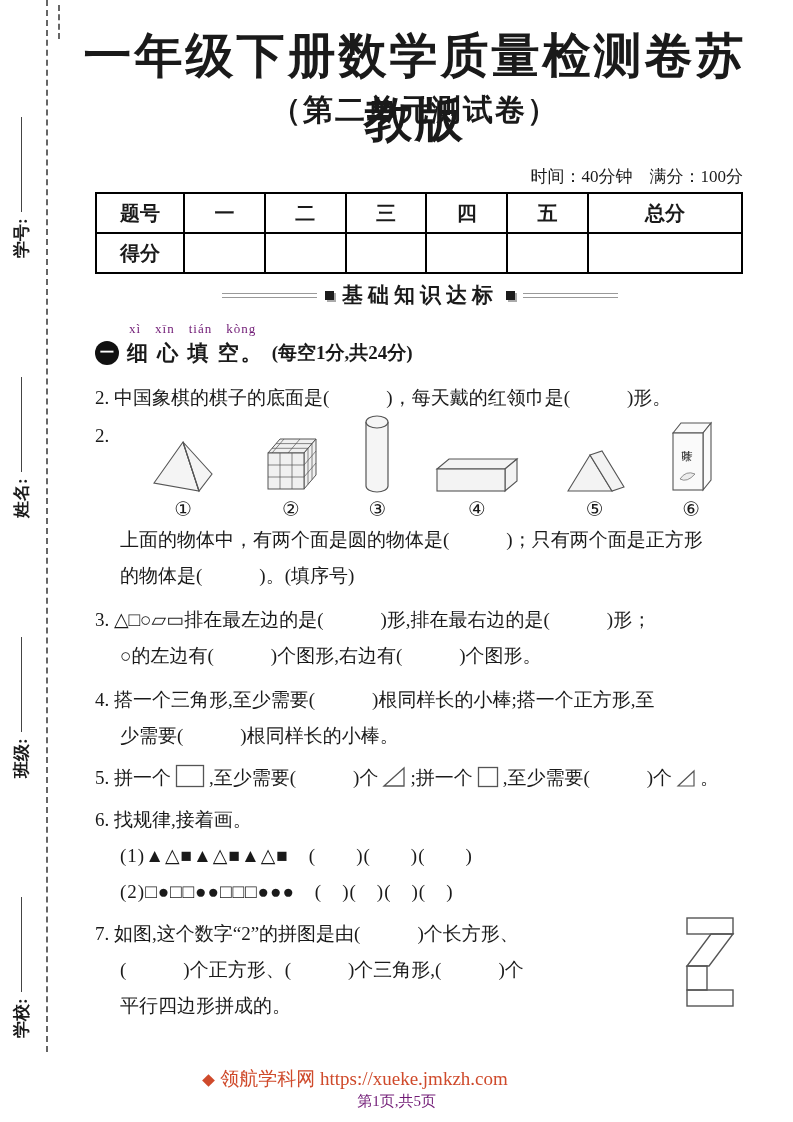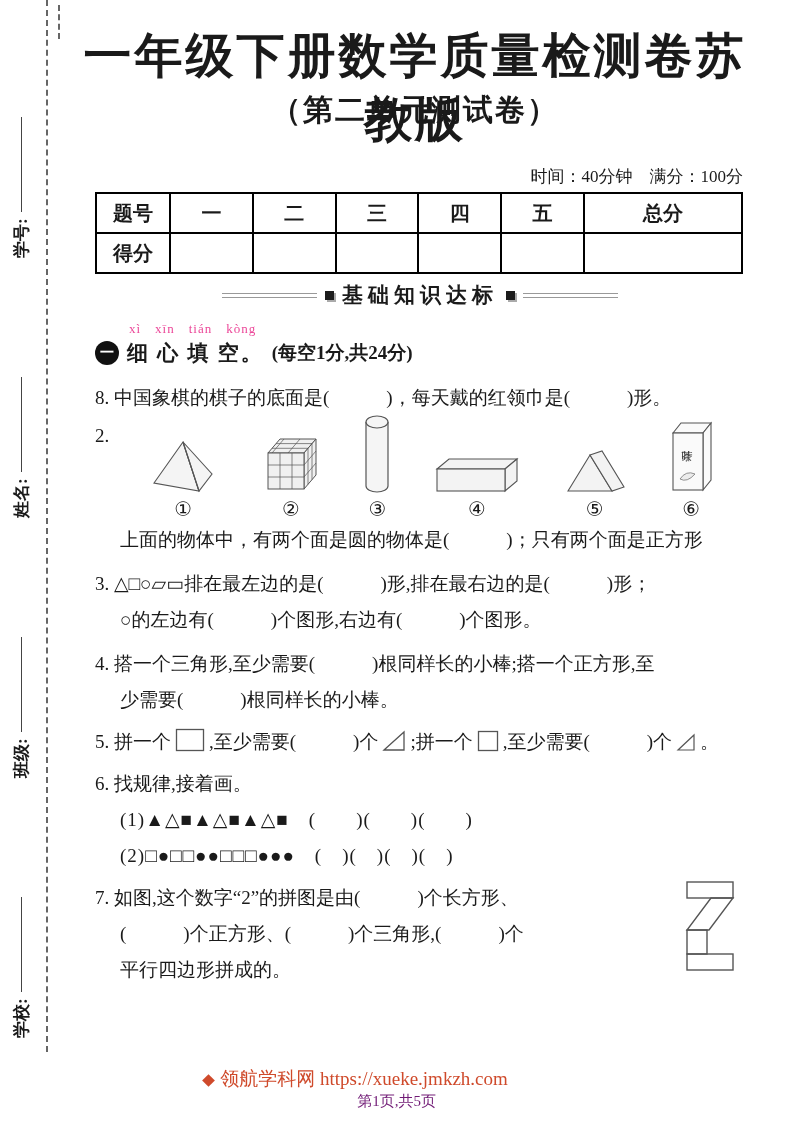--- a/index.html
+++ b/index.html
@@ -18,32 +18,32 @@
   .title { position:absolute; top:24px; left:80px; width:670px; text-align:center;
            font-size:48px; font-weight:bold; letter-spacing:3px; }
   .subtitle { position:absolute; top:90px; left:80px; width:670px; text-align:center;
               font-size:30px; font-weight:bold; letter-spacing:2px; }
   .meta { position:absolute; top:165px; left:90px; width:653px; text-align:right; font-size:17px; }
 
   
   .score-table { position:absolute; top:192px; left:95px; width:648px; border-collapse:collapse; }
   .score-table td { border:2px solid #000; height:40px; text-align:center;
                     font-size:20px; font-weight:bold; }
-  .score-table td.c0 { width:74px;font-family:Liberation Serif, serif; }
+  .score-table td.c0 { width:88px;font-family:Liberation Serif, serif; }
 
   
   .banner { position:absolute; top:281px; left:90px; width:660px; display:flex;
             align-items:center; justify-content:center; gap:8px; }
   .deco-line { width:95px; height:5px; border-top:1px solid #999; border-bottom:1px solid #999; }
   .deco-sq { width:9px; height:9px; background:#1c1c1c; box-shadow:2px 2px 0 0 #aaa; }
   .banner-text { font-size:21px; font-weight:bold; letter-spacing:5px; }
 
   
   .sec1 { position:absolute; top:320px; left:95px; }
-  .sec1-pinyin { margin-left:34px; font-size:13px; color:#ec4899; letter-spacing:1px; }
+  .sec1-pinyin { margin-left:34px; font-size:13px; color:#701a75; letter-spacing:1px; }
   .sec1-row { display:flex; align-items:center; gap:8px; margin-top:1px; }
   .badge { width:24px; height:24px; background:#111; color:#fff; border-radius:50%;
            display:flex; align-items:center; justify-content:center; font-size:14px; font-weight:bold; }
   .sec1-title { font-size:21px; font-weight:bold; letter-spacing:2px; }
   .sec1-points { font-size:19px; font-weight:bold; }
 
   
   .content { position:absolute; top:380px; left:95px; width:650px; font-size:19px; }
   .q-line { min-height:36px; line-height:36px; }
   .indent { padding-left:25px; }
@@ -137,21 +137,21 @@
       <span class="badge">
           <span>一</span>
         </span>
       <span class="sec1-title">细 心 填 空。</span>
       <span class="sec1-points">(每空1分,共24分)</span>
     </div>
   </div>
 
   <div class="content">
 
-    <div class="q-line">8. 中国象棋的棋子的底面是(　　　)，每天戴的红领巾是(　　　)形。</div>
+    <div class="q-line">2. 中国象棋的棋子的底面是(　　　)，每天戴的红领巾是(　　　)形。</div>
 
     <div class="q2-block">
       <div class="q2-top">
         <span class="qnum">2.</span>
         <div class="shapes">
           <div class="shape-cell">
             <svg width="68" height="56" viewBox="0 0 68 56">
               <g fill="#f4f4f4" stroke="#555" stroke-width="1.1">
                 <polygon points="34,3 5,44 50,52"></polygon>
                 <polygon points="34,3 50,52 63,35"></polygon>
@@ -220,20 +220,21 @@
                 <rect x="5" y="18" width="30" height="57"></rect>
               </g>
               <text x="19" y="26" font-size="11" fill="#333" style="writing-mode:vertical-rl;">茶叶</text>
               <path d="M12,64 q6,-9 15,-5 q-8,9 -15,5" fill="#ececec" stroke="#777" stroke-width="0.8"></path>
             </svg>
             <div class="shape-num">⑥</div>
           </div>
         </div>
       </div>
       <div class="q-line indent">上面的物体中，有两个面是圆的物体是(　　　)；只有两个面是正方形</div>
+      <div class="q-line indent">的物体是(　　　)。(填序号)</div>
     </div>
 
     <div class="q3-block">
       <div class="q-line">3. △□○▱▭排在最左边的是(　　　)形,排在最右边的是(　　　)形；</div>
       <div class="q-line indent">○的左边有(　　　)个图形,右边有(　　　)个图形。</div>
     </div>
 
     <div class="q4-block">
       <div class="q-line">4. 搭一个三角形,至少需要(　　　)根同样长的小棒;搭一个正方形,至</div>
       <div class="q-line indent">少需要(　　　)根同样长的小棒。</div>

